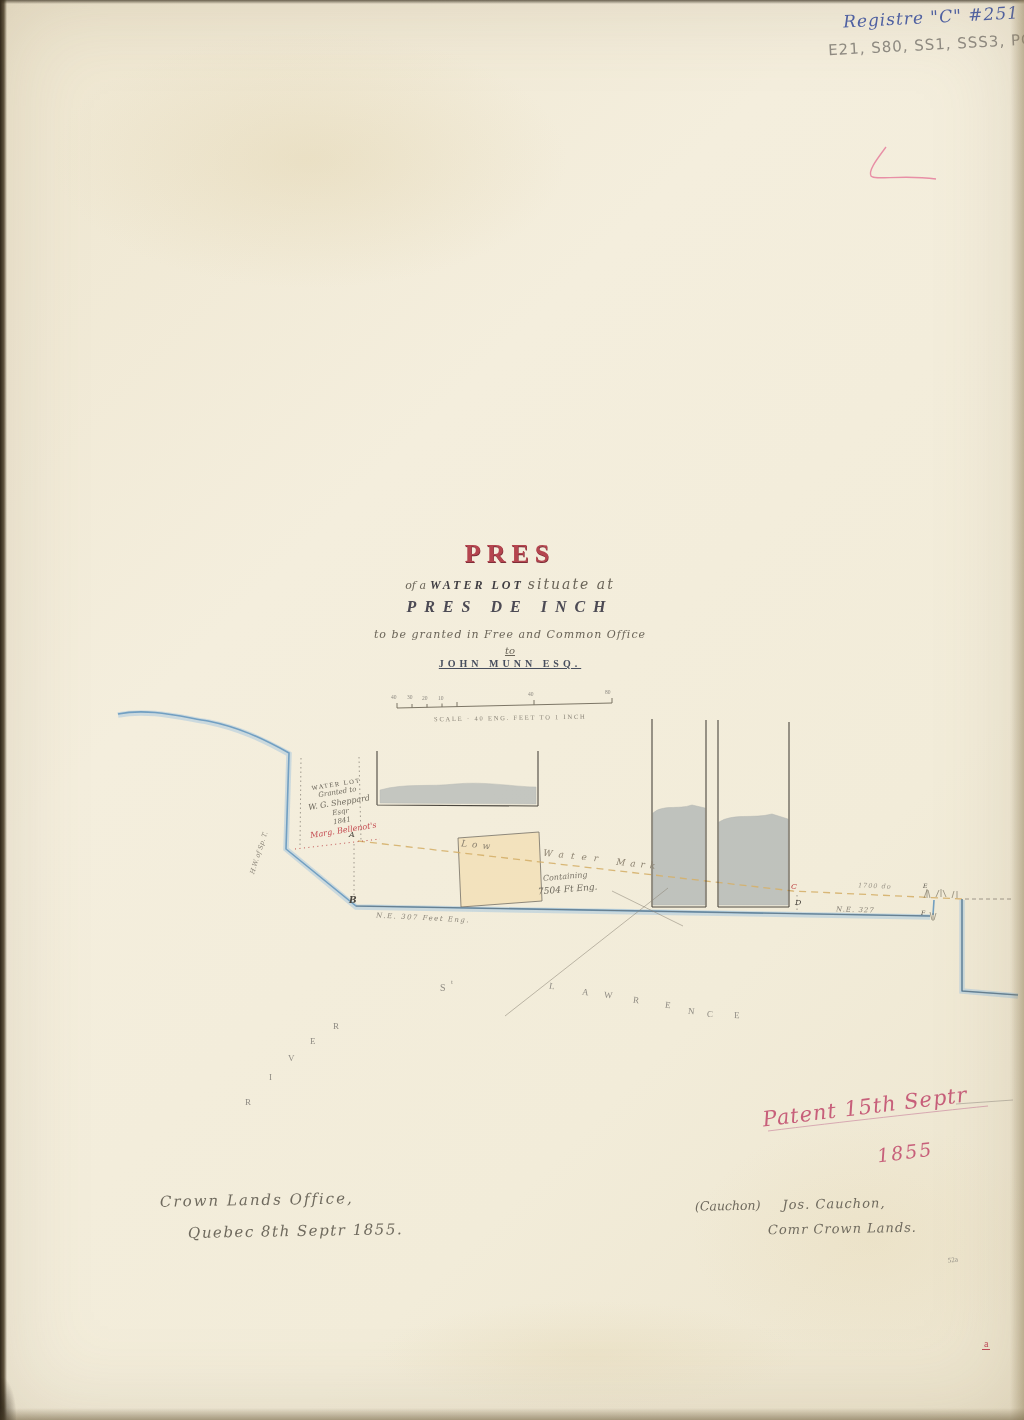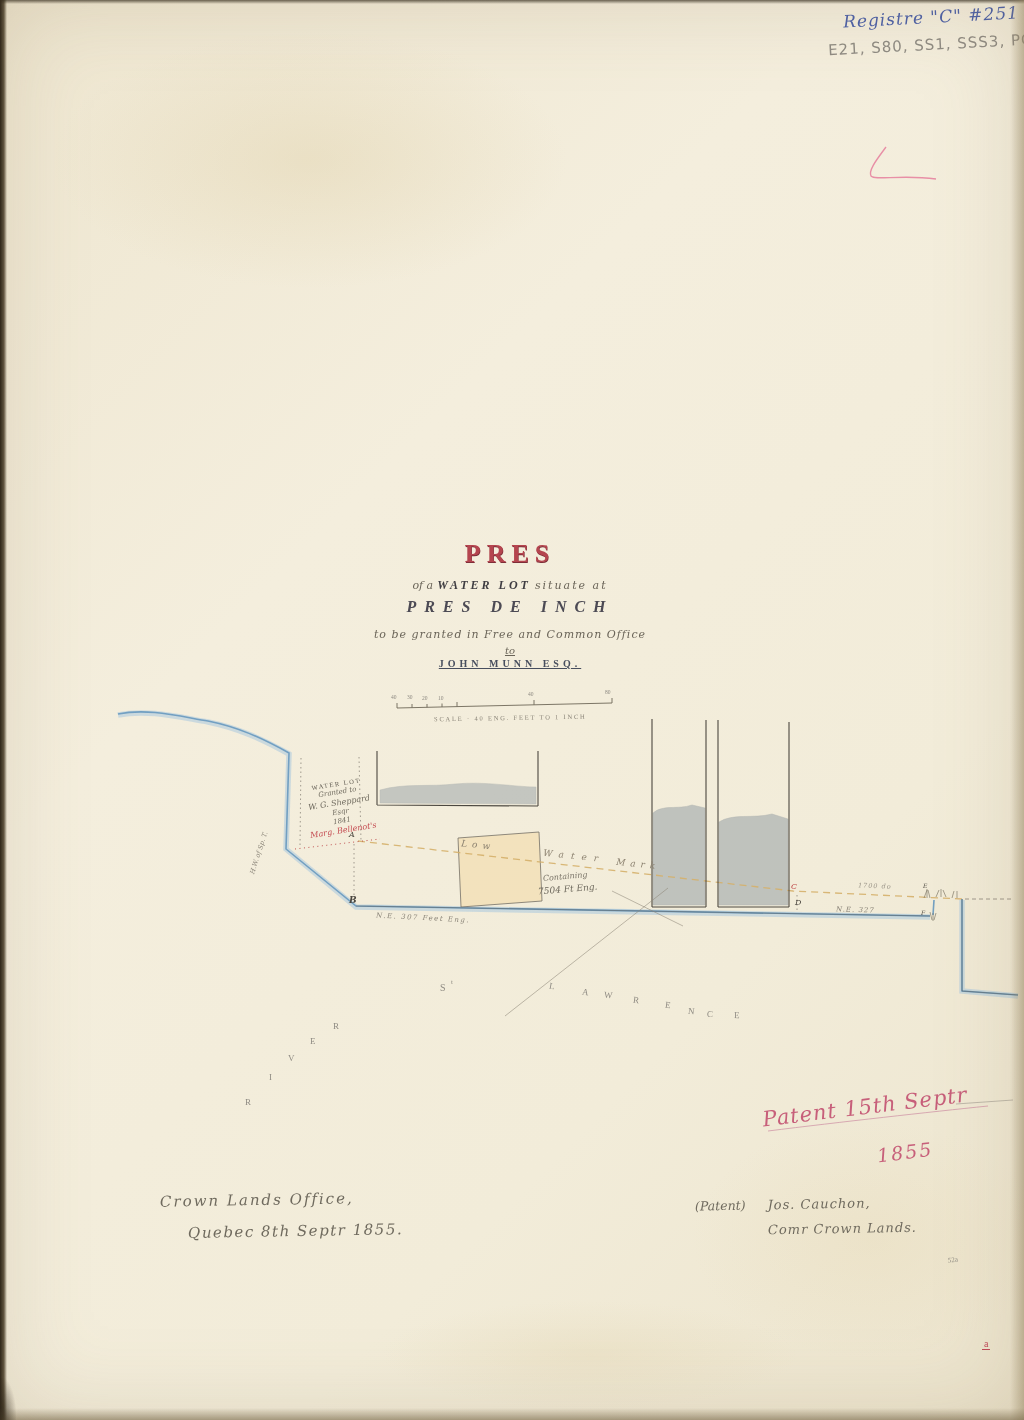--- a/index.html
+++ b/index.html
@@ -62,21 +62,21 @@
     <path d="M956,1104 L1013,1100" stroke="#a8a296" stroke-width="0.7" fill="none"></path>
   </svg>
 
   <div class="t hw" style="left:843px;top:8px;font-size:17px;color:#4a5fa8;transform:rotate(-3deg);letter-spacing:1px;">Registre "C"  #251</div>
   <div class="t pencil" style="left:828px;top:36px;font-size:15px;transform:rotate(-3deg);letter-spacing:1px;font-family:'DejaVu Sans',sans-serif;">E21, S80, SS1, SSS3, PC251</div>
 
   <div class="t eng ctr" style="left:410px;top:540px;width:200px;font-size:26px;font-weight:bold;letter-spacing:6px;color:#b5454f;text-shadow:0.5px 0.5px 0 #7e2e38;">PRES</div>
   <div class="t" style="left:365px;top:575px;width:290px;text-align:center;color:#6a6458;">
     <span class="hw" style="font-size:11px;">of a</span>
     <span class="eng" style="font-size:12px;font-weight:bold;font-style:italic;letter-spacing:3px;color:#3f3d42;">WATER LOT</span>
-    <span class="hw" style="font-size:11px;letter-spacing:2px;">situate at</span>
+    <span class="hw" style="font-size:14px;letter-spacing:2px;">situate at</span>
   </div>
   <div class="t eng ctr" style="left:375px;top:598px;width:270px;font-size:16px;font-weight:bold;font-style:italic;letter-spacing:8px;color:#4c4a54;">PRES DE INCH</div>
   <div class="t hw ctr" style="left:355px;top:629px;width:310px;font-size:11px;letter-spacing:1px;color:#6a6458;">to be granted in Free and Common Office</div>
   <div class="t hw ctr" style="left:495px;top:645px;width:30px;font-size:10px;color:#6a6458;text-decoration:underline;">to</div>
   <div class="t eng ctr" style="left:395px;top:658px;width:230px;font-size:10px;font-weight:bold;letter-spacing:4px;color:#474e5e;text-decoration:underline;">JOHN MUNN ESQ.</div>
 
   <span class="t pencil" style="left:391px;top:694px;font-size:5.5px;">40</span>
   <span class="t pencil" style="left:407px;top:694px;font-size:5.5px;">30</span>
   <span class="t pencil" style="left:422px;top:695px;font-size:5.5px;">20</span>
   <span class="t pencil" style="left:438px;top:695px;font-size:5.5px;">10</span>
@@ -128,21 +128,21 @@
   <span class="t pencil" style="left:288px;top:1054px;font-size:9px;">V</span>
   <span class="t pencil" style="left:310px;top:1037px;font-size:9px;">E</span>
   <span class="t pencil" style="left:333px;top:1022px;font-size:9px;">R</span>
 
   <div class="t hw" style="left:762px;top:1096px;font-size:21px;color:#c75f7a;transform:rotate(-7deg);letter-spacing:1px;">Patent 15th Septr</div>
   <div class="t hw" style="left:877px;top:1142px;font-size:19px;color:#c75f7a;transform:rotate(-7deg);letter-spacing:2px;">1855</div>
 
   <div class="t hw" style="left:160px;top:1192px;font-size:15px;letter-spacing:2px;color:#6f6a5e;transform:rotate(-1deg);">Crown Lands Office,</div>
   <div class="t hw" style="left:188px;top:1223px;font-size:15px;letter-spacing:1.5px;color:#6f6a5e;transform:rotate(-1deg);">Quebec 8th Septr 1855.</div>
   <div class="t" style="left:695px;top:1195px;transform:rotate(-1deg);">
-    <span class="hw" style="font-size:12.5px;color:#6f6a5e;">(Patent)</span>
+    <span class="hw" style="font-size:12.5px;color:#6f6a5e;">(Cauchon)</span>
     <span class="hw" style="font-size:13px;color:#6f6a5e;margin-left:18px;letter-spacing:1px;">Jos. Cauchon,</span>
   </div>
   <div class="t hw" style="left:768px;top:1222px;font-size:13px;color:#6f6a5e;letter-spacing:1px;transform:rotate(-1deg);">Comr Crown Lands.</div>
 
   <div class="t pencil" style="left:948px;top:1257px;font-size:7px;transform:rotate(-5deg);">52a</div>
   <div class="t" style="left:982px;top:1338px;font-size:10px;color:#c04858;border-bottom:1px solid #c04858;padding:0 2px;">a</div>
 
   <div style="position:absolute;left:0;top:0;width:7px;height:100%;background:linear-gradient(to right,#231c12,#5c523e 55%,rgba(92,82,62,0));"></div>
   <div style="position:absolute;left:0;top:0;width:100%;height:4px;background:linear-gradient(to bottom,rgba(42,35,23,.7),rgba(42,35,23,0));"></div>
   <div style="position:absolute;right:0;top:0;width:14px;height:100%;background:linear-gradient(to left,rgba(150,134,98,.5),rgba(150,134,98,0));"></div>

